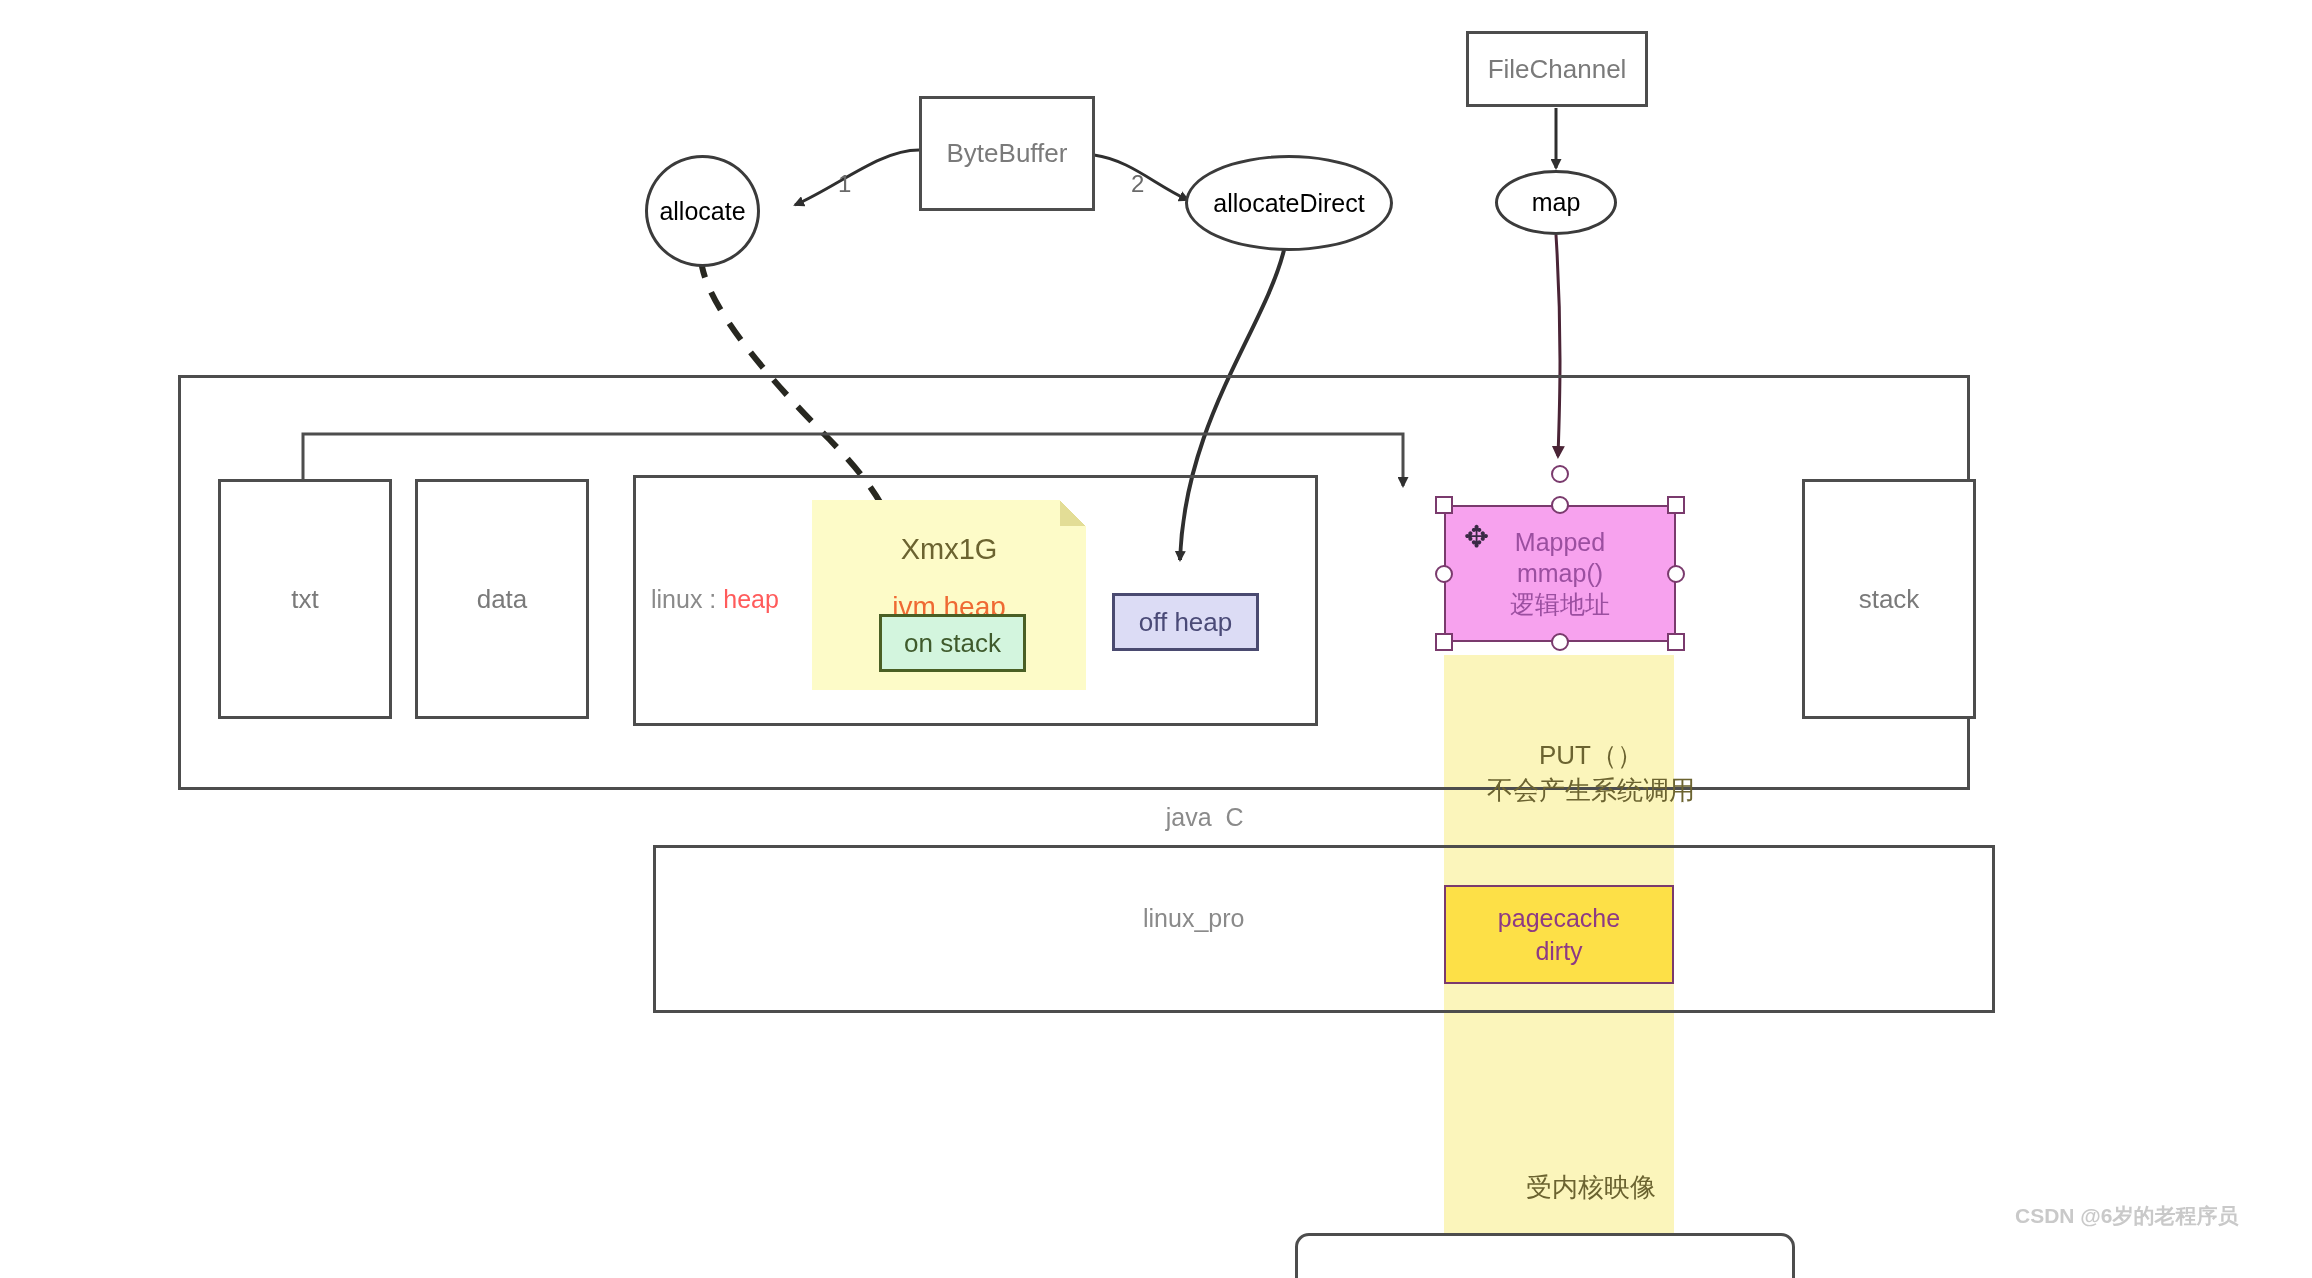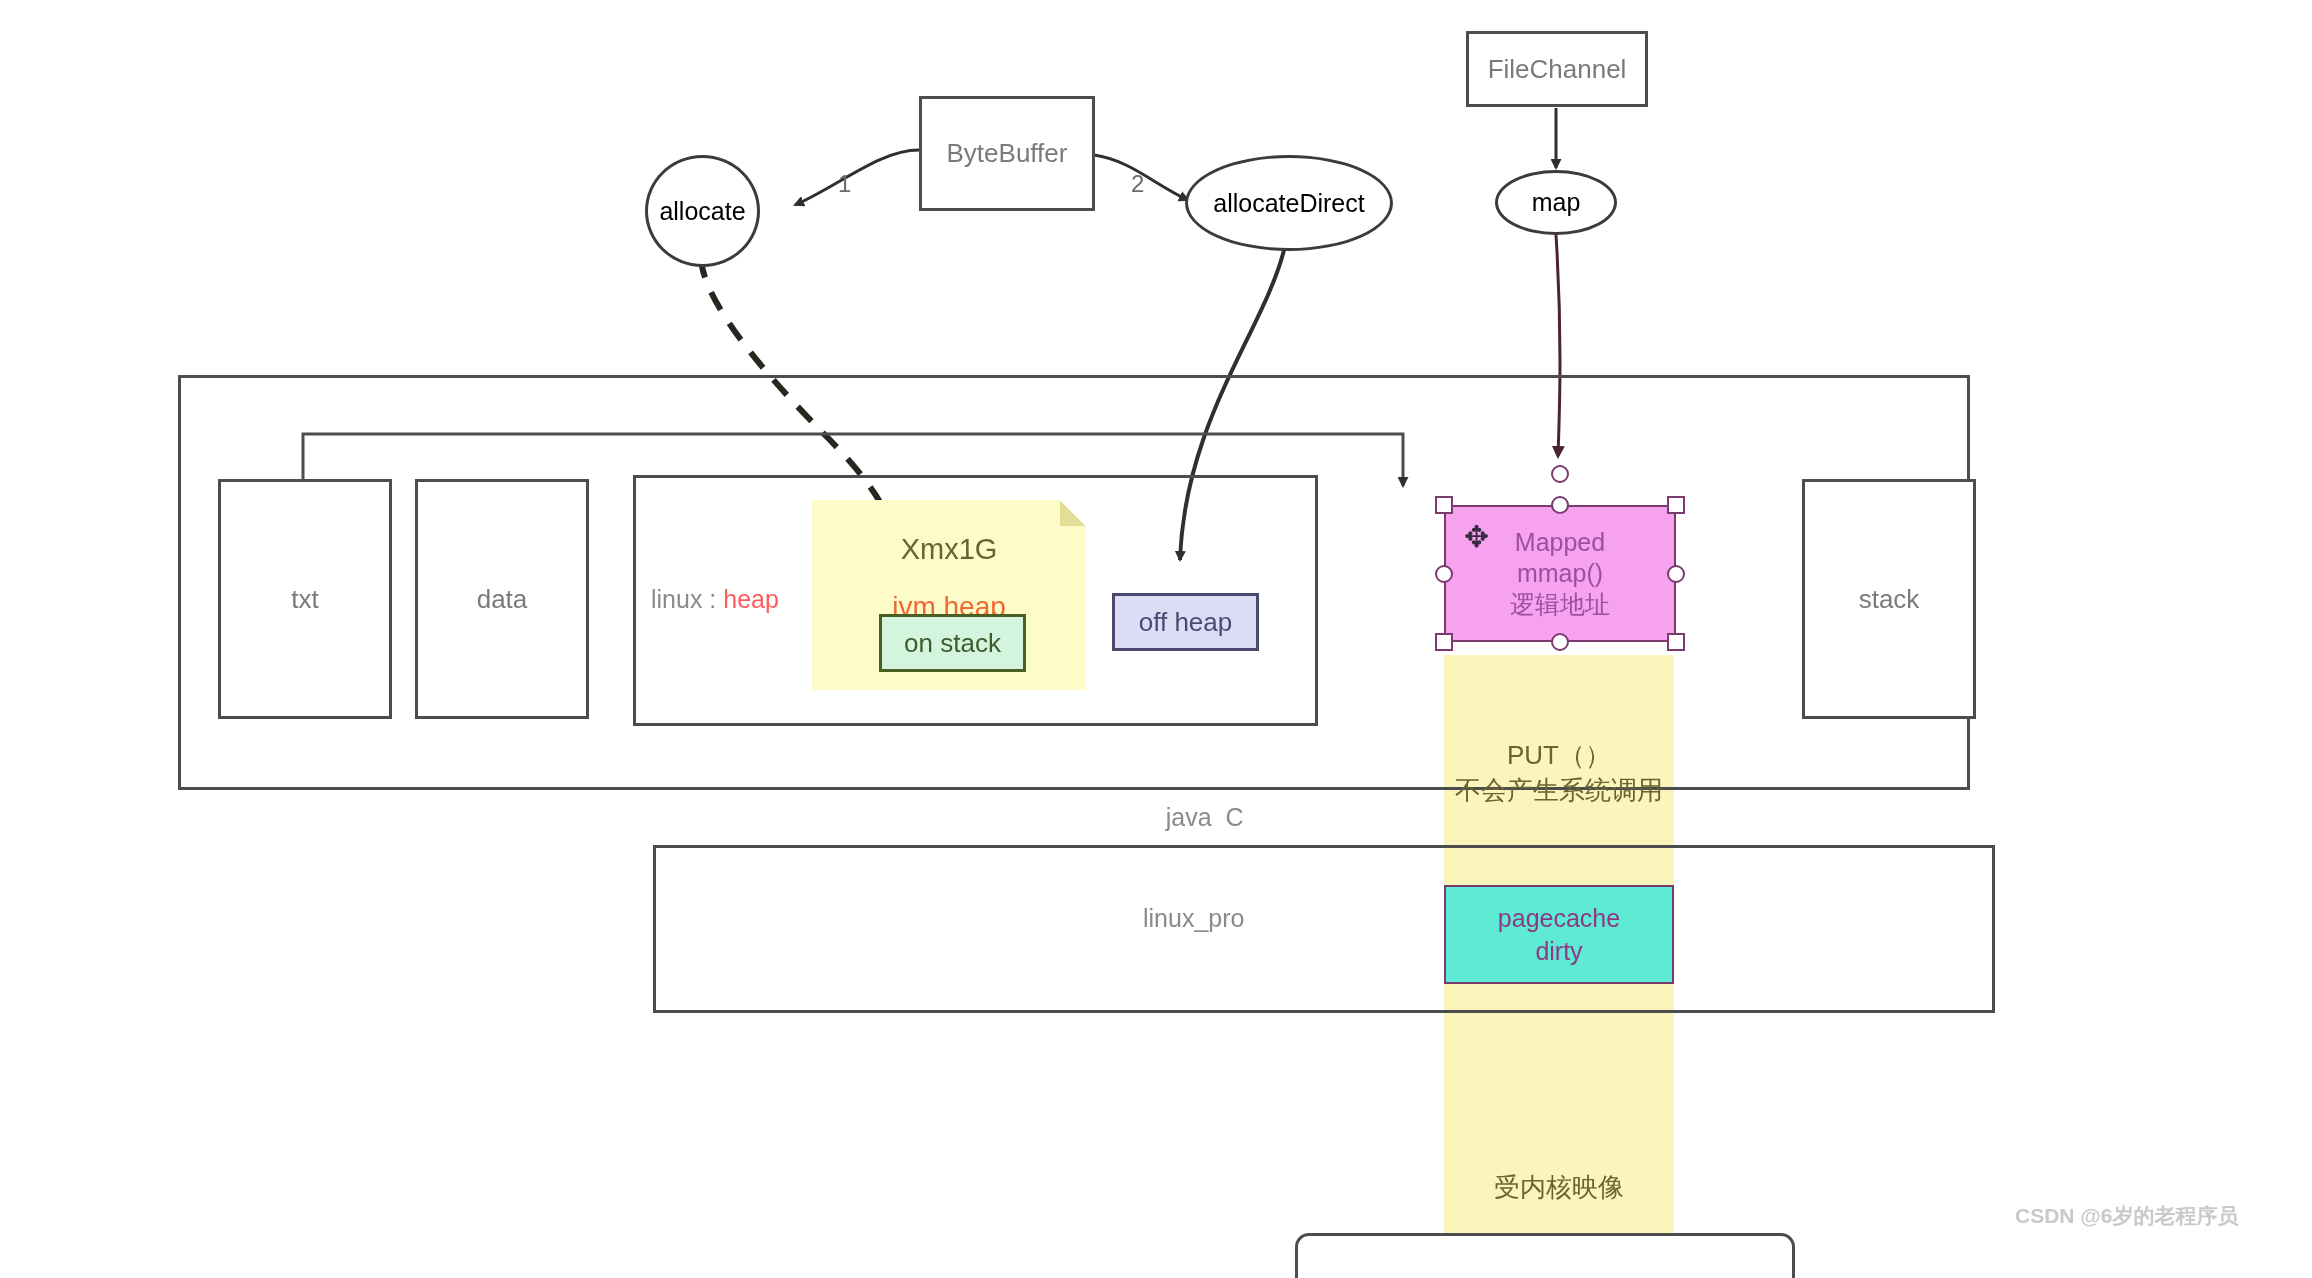--- a/index.html
+++ b/index.html
@@ -22,31 +22,31 @@
 
   .note{background:#fdfbc8;color:#6b6330;}
   .note-fold{position:absolute;right:0;top:0;width:26px;height:26px;
              background:linear-gradient(225deg,#ffffff 0 50%,#e3dd96 50% 100%);}
 
   .onheap{background:#d3f5de;border:3px solid #4a5f24;color:#3f5a2c;font-size:26px;}
   .offheap{background:#dcdcf5;border:3px solid #4a4a70;color:#4a4a77;font-size:26px;align-items:center;}
 
   .mapped{background:#f7a2ee;border:2px solid #7a3a6d;color:#9b4fa0;font-size:25px;
           line-height:1.25;}
-  .pagecache{background:#5eead4;border:2px solid #7a3a6d;color:#8d3a85;font-size:25px;
+  .pagecache{background:#fde047;border:2px solid #7a3a6d;color:#8d3a85;font-size:25px;
              line-height:1.3;}
 
   .yellowcol{background:#fbf5bb;}
   .yellowcol-fold{position:absolute;right:0;bottom:0;width:26px;height:26px;
              background:linear-gradient(315deg,#ffffff 0 50%,#e3dd96 50% 100%);}
 
   .label{position:absolute;color:#8a8a8a;font-size:25px;white-space:pre;line-height:1.35;}
   .label .hot{color:#ff5b5b;}
   .yellow-label{position:absolute;color:#6b6330;font-size:26px;text-align:center;
-                white-space:pre-line;line-height:1.35;}
+                white-space:pre-line;line-height:1.35;padding-left:32px;}
   .jvm-label{position:absolute;text-align:center;white-space:pre-line;line-height:1.3;}
   .jvm-label .l1{color:#6b6330;font-size:29px;}
   .jvm-label .l2{color:#ef6a33;font-size:28px;}
 
   .edgenum{position:absolute;color:#6a6a6a;font-size:24px;}
 
   
   .handle{position:absolute;background:#fff;border:2px solid #7a3a6d;box-sizing:border-box;}
   .handle.sq{width:18px;height:18px;}
   .handle.ci{width:18px;height:18px;border-radius:50%;}

